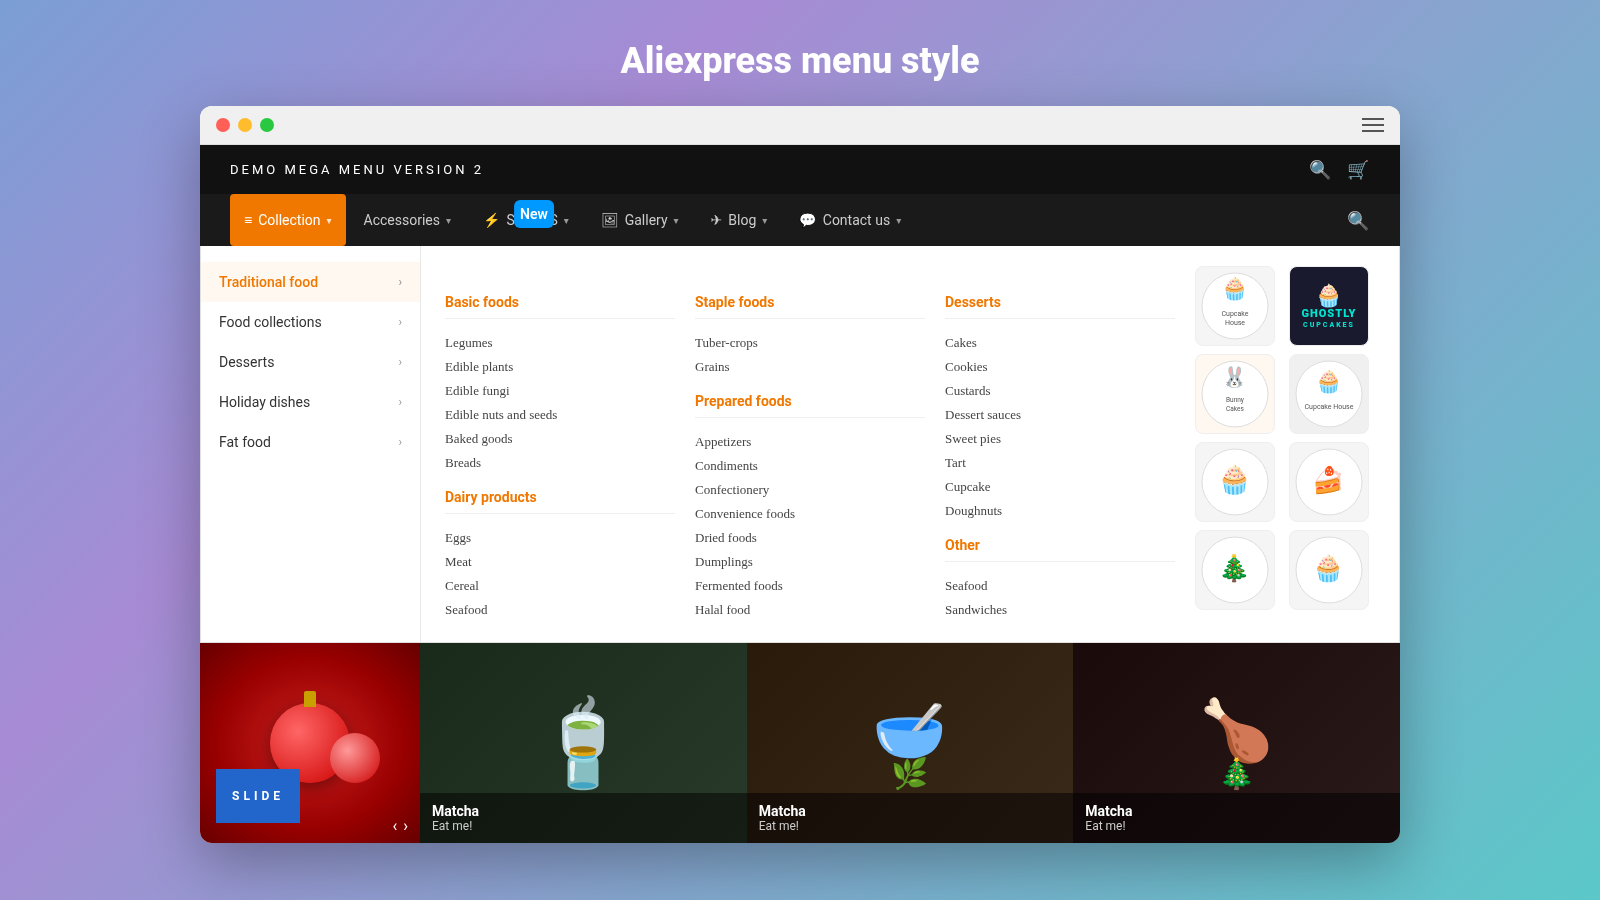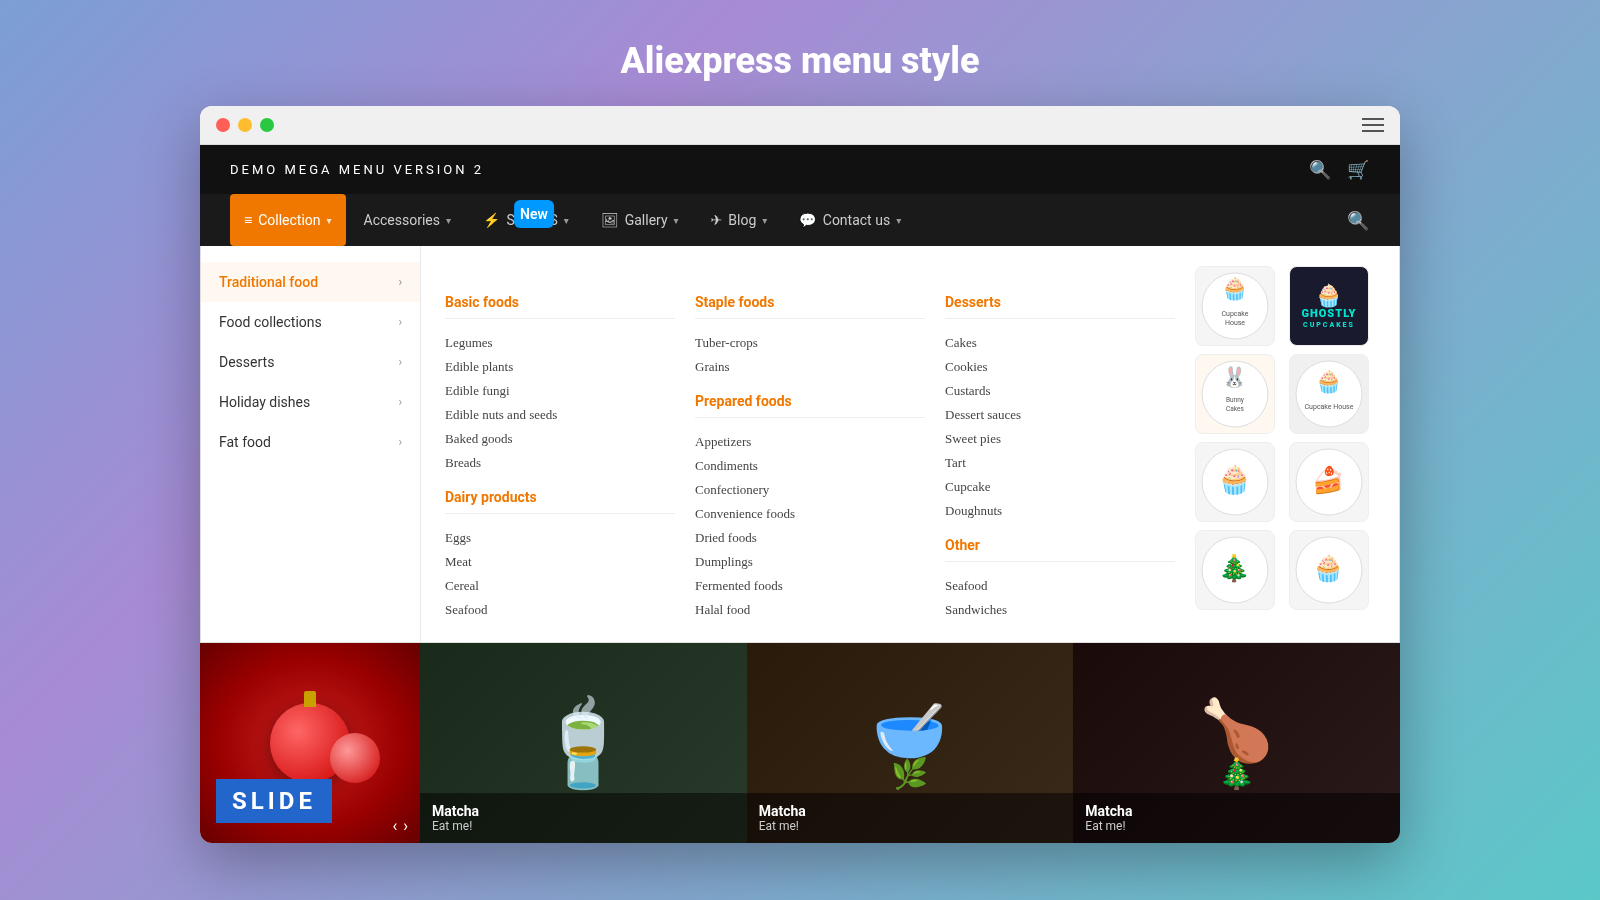--- a/index.html
+++ b/index.html
@@ -252,24 +252,24 @@
       height: 16px;
       background: #c8a000;
       border-radius: 2px 2px 0 0;
     }
     .slide-label {
       position: absolute;
       bottom: 20px;
       left: 16px;
       background: #2266cc;
       color: white;
-      font-size: 24px;
+      font-size: 12px;
       font-weight: 700;
       letter-spacing: 4px;
-      padding: 8px 16px;
+      padding: 20px 16px;
     }
     .hero-slides {
       flex: 1;
       display: flex;
       gap: 0;
     }
     .slide-item {
       flex: 1;
       position: relative;
       overflow: hidden;

